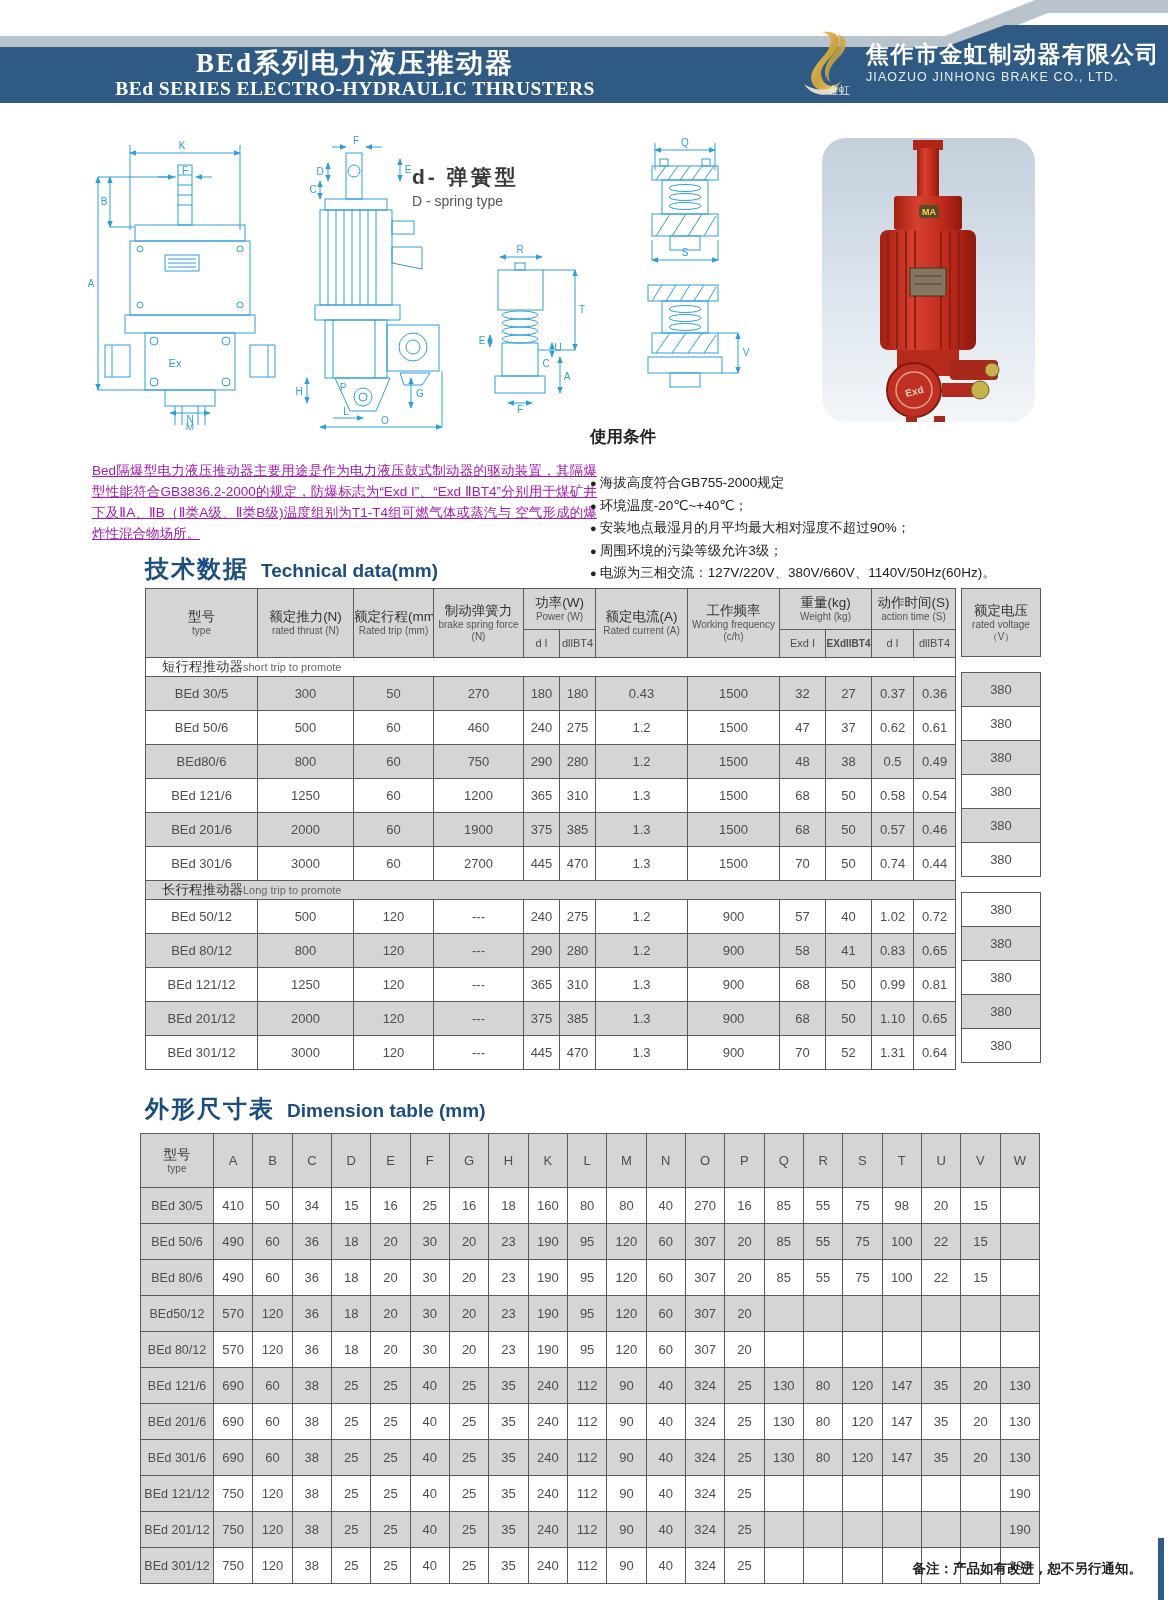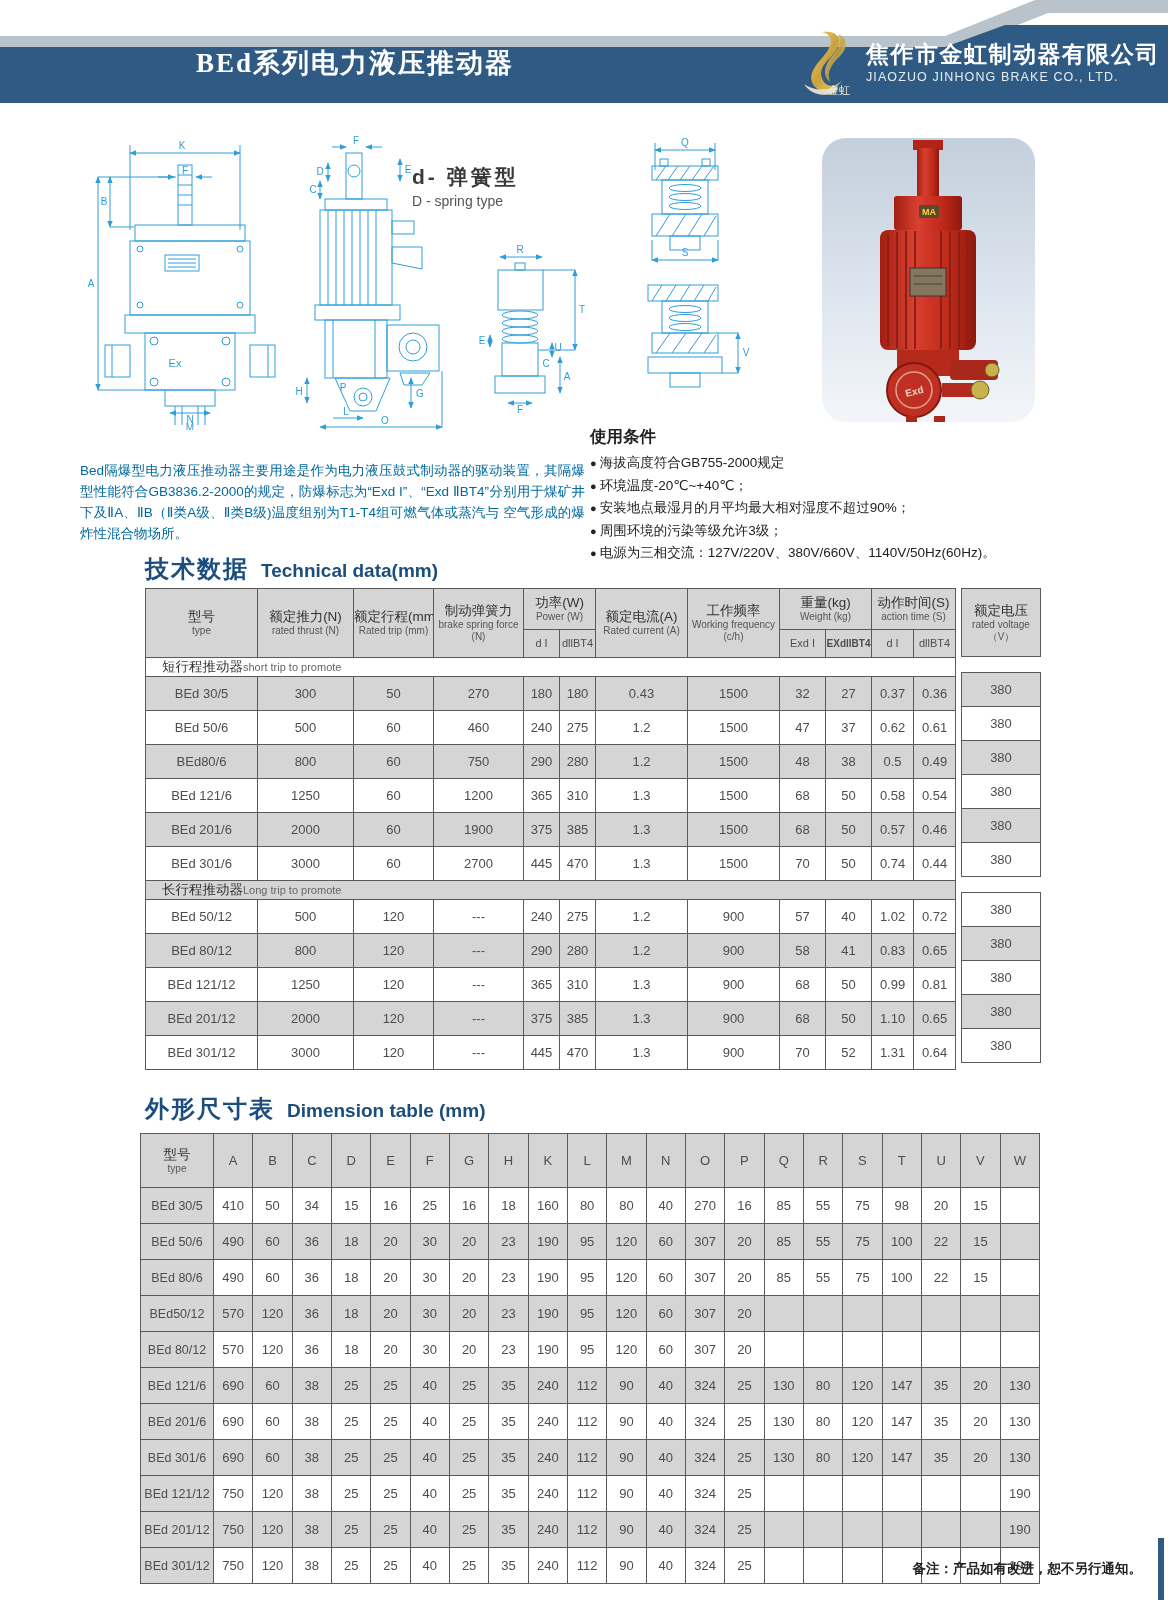--- a/index.html
+++ b/index.html
@@ -17,24 +17,24 @@
   .company-cn{font-size:23px;font-weight:bold;letter-spacing:1.5px;line-height:28px;}
   .company-en{font-size:12.5px;letter-spacing:1.1px;color:#e9eef3;line-height:18px;}
   .logo{position:absolute;top:28px;left:792px;width:70px;height:72px;}
   
   .diagrams{position:absolute;top:135px;left:70px;width:730px;height:295px;}
   .spring-type{position:absolute;top:163px;left:412px;color:#4a4a4a;}
   .spring-type .cn{font-size:21px;letter-spacing:3px;font-weight:bold;color:#3a3a3a;}
   .spring-type .en{font-size:14px;color:#555;margin-top:2px;}
   .photo{position:absolute;top:138px;left:822px;width:213px;height:284px;}
   
-  .intro{position:absolute;top:460px;left:80px;width:505px;font-size:13.5px;line-height:21px;color:#0369a1;
-         text-align:justify;}
+  .intro{position:absolute;top:460px;left:92px;width:505px;font-size:13.5px;line-height:21px;color:#a21caf;
+         text-align:justify;text-decoration:underline;}
   .usage{position:absolute;top:426px;left:590px;width:565px;color:#222;}
-  .usage-title{font-size:16.5px;font-weight:bold;margin-bottom:4px;}
+  .usage-title{font-size:16.5px;font-weight:bold;margin-bottom:24px;}
   .usage li{list-style:none;font-size:13.5px;line-height:21.5px;}
   .usage li::before{content:"● ";font-size:11px;}
   .usage ul{margin:0;padding:0;}
   
   .sec-heading{position:absolute;color:#1b4d7e;}
   .sec-heading .cn{font-size:24px;font-weight:bold;letter-spacing:2px;}
   .sec-heading .en{font-size:19px;font-weight:bold;margin-left:12px;}
   
   table{border-collapse:collapse;table-layout:fixed;}
   td,th{border:1px solid #5a5a5a;text-align:center;vertical-align:middle;
@@ -64,20 +64,21 @@
 </head>
 <body>
 
 <div class="page">
 
   <div class="band-gray"></div>
   <div class="band-blue"></div>
 
   <div class="title-wrap">
     <div class="title-cn">BEd系列电力液压推动器</div>
+    <div class="title-en">BEd  SERIES ELECTRO-HYDRAULIC THRUSTERS</div>
   </div>
 
   <div class="logo">
     <svg width="70" height="72" viewBox="0 0 70 72">
       <defs>
         <linearGradient id="gold" x1="0" y1="0" x2="1" y2="1">
           <stop offset="0" stop-color="#f6d879"></stop>
             <stop offset="0.5" stop-color="#caa13c"></stop>
             <stop offset="1" stop-color="#f0cf6a"></stop>
         </linearGradient>

